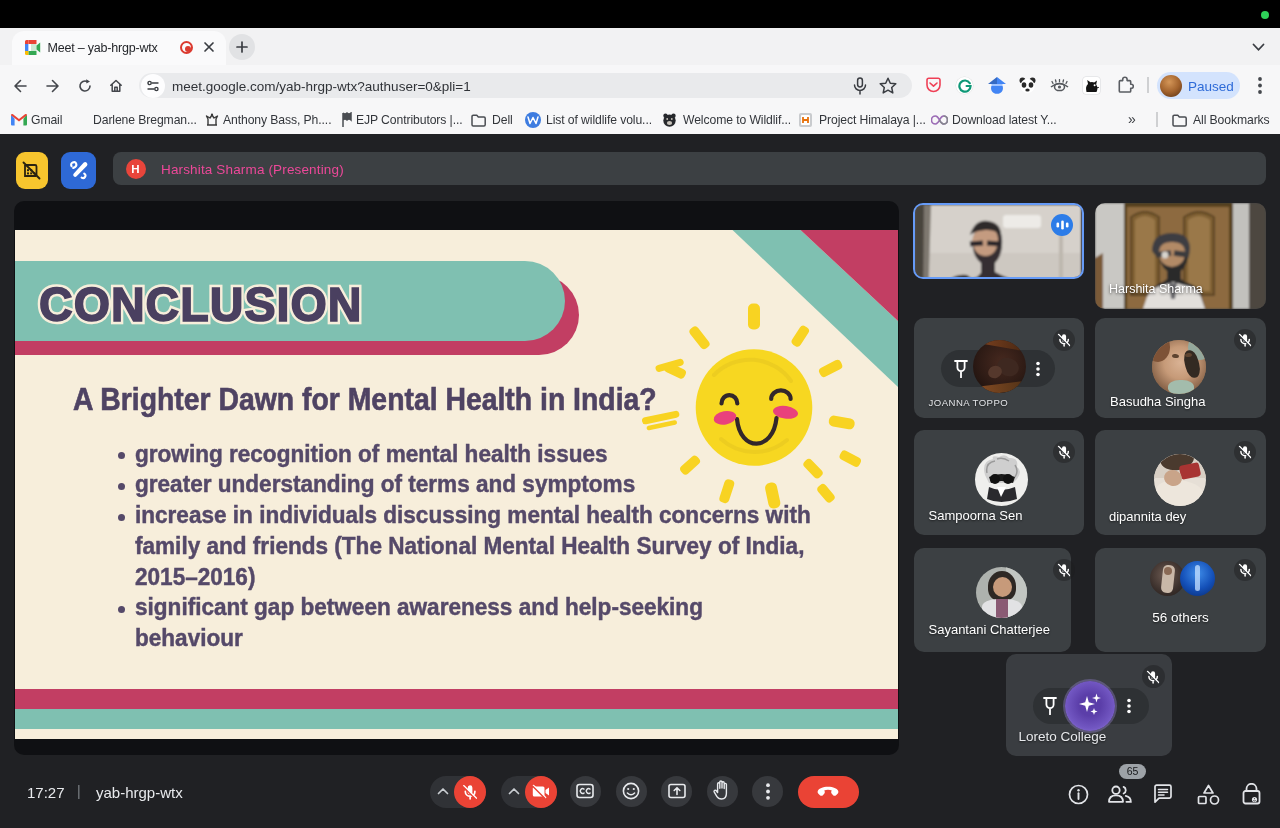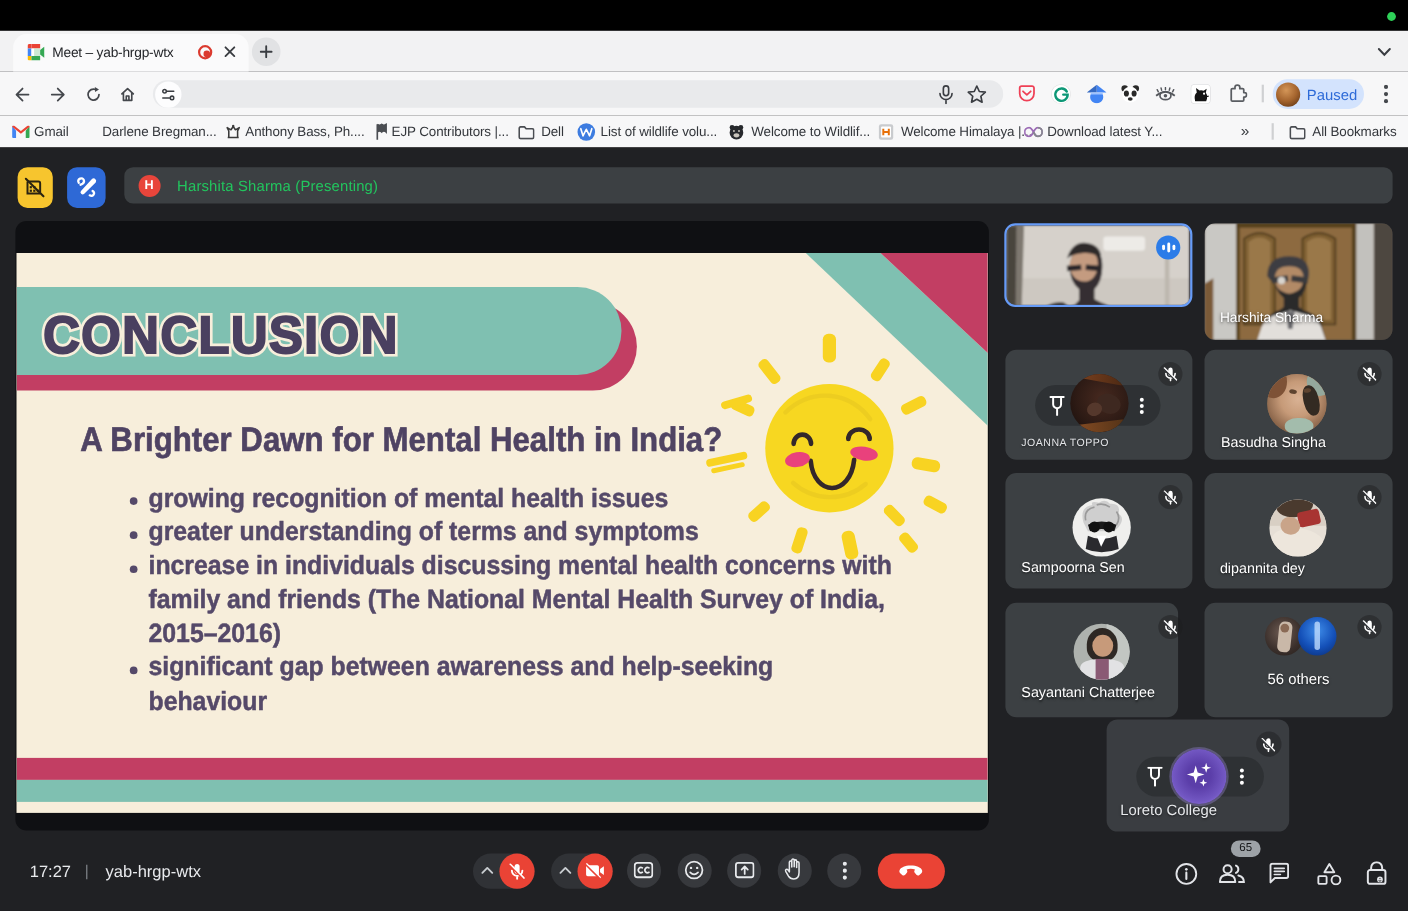--- a/index.html
+++ b/index.html
@@ -60,20 +60,21 @@
     </svg>
 
   <div class="abs" style="left:139px;top:73px;width:773px;height:25px;background:#E9EAEC;border-radius:13px;"></div>
   <div class="abs" style="left:141px;top:73.5px;width:24px;height:24px;background:#FDFDFE;border-radius:50%;"></div>
   <svg class="abs" style="left:147px;top:79.5px;" width="12" height="12" viewBox="0 0 12 12">
     <circle cx="2.6" cy="3" r="1.6" fill="none" stroke="#3A3D42" stroke-width="1.4"></circle>
       <path d="M5 3 L11 3" stroke="#3A3D42" stroke-width="1.4" stroke-linecap="round"></path>
     <circle cx="9.4" cy="9" r="1.6" fill="none" stroke="#3A3D42" stroke-width="1.4"></circle>
       <path d="M1 9 L7 9" stroke="#3A3D42" stroke-width="1.4" stroke-linecap="round"></path>
   </svg>
+  <div class="abs" style="left:172px;top:78.5px;font-size:13.5px;color:#303338;letter-spacing:0;">meet.google.com/yab-hrgp-wtx?authuser=0&amp;pli=1</div>
   <svg class="abs" style="left:853px;top:77px;" width="14" height="18" viewBox="0 0 14 18">
       <rect x="4.6" y="1" width="4.8" height="9" rx="2.4" fill="none" stroke="#3A3D42" stroke-width="1.5"></rect>
       <path d="M1.5 8 A5.5 5.5 0 0 0 12.5 8 M7 13.5 L7 17" stroke="#3A3D42" stroke-width="1.5" fill="none" stroke-linecap="round"></path>
     </svg>
   <svg class="abs" style="left:879px;top:77px;" width="18" height="17" viewBox="0 0 18 17">
       <path d="M9 1.2 L11.3 6.2 L16.8 6.8 L12.7 10.5 L13.8 15.9 L9 13.2 L4.2 15.9 L5.3 10.5 L1.2 6.8 L6.7 6.2 Z" fill="none" stroke="#3A3D42" stroke-width="1.5" stroke-linejoin="round"></path>
     </svg>
 
   <svg class="abs" style="left:925px;top:77px;" width="17" height="17" viewBox="0 0 17 17">
       <path d="M2 3 A1.8 1.8 0 0 1 3.8 1.2 L13.2 1.2 A1.8 1.8 0 0 1 15 3 L15 8 A6.5 6.5 0 0 1 2 8 Z" fill="none" stroke="#EF4056" stroke-width="1.6"></path>
@@ -159,21 +160,21 @@
         <ellipse cx="7.5" cy="11" rx="2.6" ry="1.9" fill="#C9C4BC"></ellipse>
         <circle cx="5.2" cy="7" r="0.9" fill="#C9C4BC"></circle>
         <circle cx="9.8" cy="7" r="0.9" fill="#C9C4BC"></circle>
       </svg>
     <div class="abs" style="left:683px;top:113px;">Welcome to Wildlif...</div>
     <svg class="abs" style="left:798px;top:112px;" width="15" height="16" viewBox="0 0 15 16">
         <rect x="1" y="1" width="13" height="14" rx="2" fill="#C9CBCE"></rect>
         <rect x="3" y="3" width="9" height="10" rx="1" fill="#fff"></rect>
         <path d="M5 5 L5 11 M10 5 L10 11 M5 8 L10 8" stroke="#E8710A" stroke-width="1.8"></path>
       </svg>
-    <div class="abs" style="left:819px;top:113px;">Welcome Himalaya |...</div>
+    <div class="abs" style="left:819px;top:113px;">Project Himalaya |...</div>
     <svg class="abs" style="left:931px;top:115px;" width="17" height="10" viewBox="0 0 17 10">
         <path d="M4.5 1 A3.8 3.8 0 1 0 4.5 9 C6.5 9 7.5 7 8.5 5 C9.5 3 10.5 1 12.5 1 A3.8 3.8 0 1 1 12.5 9 C10.5 9 9.5 7 8.5 5 C7.5 3 6.5 1 4.5 1 Z" fill="none" stroke="#9B6BB5" stroke-width="1.6"></path>
         <path d="M12.5 1 A3.8 3.8 0 1 1 12.5 9 C10.5 9 9.5 7 8.5 5" fill="none" stroke="#85888D" stroke-width="1.6"></path>
       </svg>
     <div class="abs" style="left:952px;top:113px;">Download latest Y...</div>
     <div class="abs" style="left:1128px;top:111px;font-size:14px;color:#3A3D42;">»</div>
     <div class="abs" style="left:1156px;top:112px;width:1.5px;height:15px;background:#CFD0D2;"></div>
     <svg class="abs" style="left:1172px;top:114px;" width="15" height="13" viewBox="0 0 15 13">
         <path d="M1 2.5 A1.2 1.2 0 0 1 2.2 1.3 L5.8 1.3 L7.3 3 L13 3 A1.2 1.2 0 0 1 14.2 4.2 L14.2 10.8 A1.2 1.2 0 0 1 13 12 L2.2 12 A1.2 1.2 0 0 1 1 10.8 Z" fill="none" stroke="#4A4D52" stroke-width="1.5" stroke-linejoin="round"></path>
       </svg>
@@ -195,21 +196,21 @@
     </svg>
     <div class="abs" style="left:61px;top:152px;width:35px;height:36.5px;background:#2E69D6;border-radius:9px;"></div>
     <svg class="abs" style="left:68px;top:160px;" width="22" height="21" viewBox="0 0 22 21">
       <path d="M3.6 6.2 Q2.2 3.6 4.8 2.4 Q7.4 1.4 8.2 3.8 Q8.9 5.8 7 7 L5.2 8" fill="none" stroke="#fff" stroke-width="2.1" stroke-linecap="round"></path>
       <path d="M15.8 2.6 A2.3 2.3 0 0 1 19 5.8 L8.6 16.2 Q7.2 17.6 5.8 16.2 Q4.4 14.8 5.8 13.4 Z" fill="#fff"></path>
       <path d="M16.2 13.6 Q18.4 15 17 17 Q15.6 18.8 13.6 17.6" fill="none" stroke="#fff" stroke-width="2.1" stroke-linecap="round"></path>
     </svg>
     <div class="abs" style="left:112.5px;top:151.5px;width:1153px;height:33.5px;background:#3C4043;border-radius:8px;"></div>
     <div class="abs" style="left:125.5px;top:158.5px;width:20px;height:20px;border-radius:50%;background:#E8453B;"></div>
     <div class="abs" style="left:125.5px;top:158.5px;width:20px;height:20px;text-align:center;line-height:20px;font-size:11.5px;font-weight:700;color:#fff;">H</div>
-    <div class="abs" style="left:161px;top:162px;font-size:13.5px;font-weight:500;color:#22c55e;letter-spacing:.15px;">Harshita Sharma (Presenting)</div>
+    <div class="abs" style="left:161px;top:162px;font-size:13.5px;font-weight:500;color:#ec4899;letter-spacing:.15px;">Harshita Sharma (Presenting)</div>
   </div>
   <div class="abs" style="left:14px;top:201px;width:885px;height:554px;background:#0F1013;border-radius:10px;"></div>
   <div id="mainslide" class="abs" style="left:15px;top:230px;width:883px;height:509px;background:#F7EEDB;overflow:hidden;">
     <svg class="abs" style="left:0;top:0;" width="883" height="499" viewBox="0 0 883 499">
       <polygon points="717.5,0 883,157 883,91 785.5,0" fill="#7FC0B1"></polygon>
       <polygon points="785.5,0 883,0 883,91" fill="#C23E63"></polygon>
 
       <path d="M0 45 L524 45 A 40 40 0 0 1 564 85 L564 85 A 40 40 0 0 1 524 125 L0 125 Z" fill="#C23E63"></path>
       <path d="M0 31 L510 31 A 40 40 0 0 1 550 71 L550 71 A 40 40 0 0 1 510 111 L0 111 Z" fill="#7FC0B1"></path>
       <g transform="translate(24,90.5) scale(0.972,1)">

